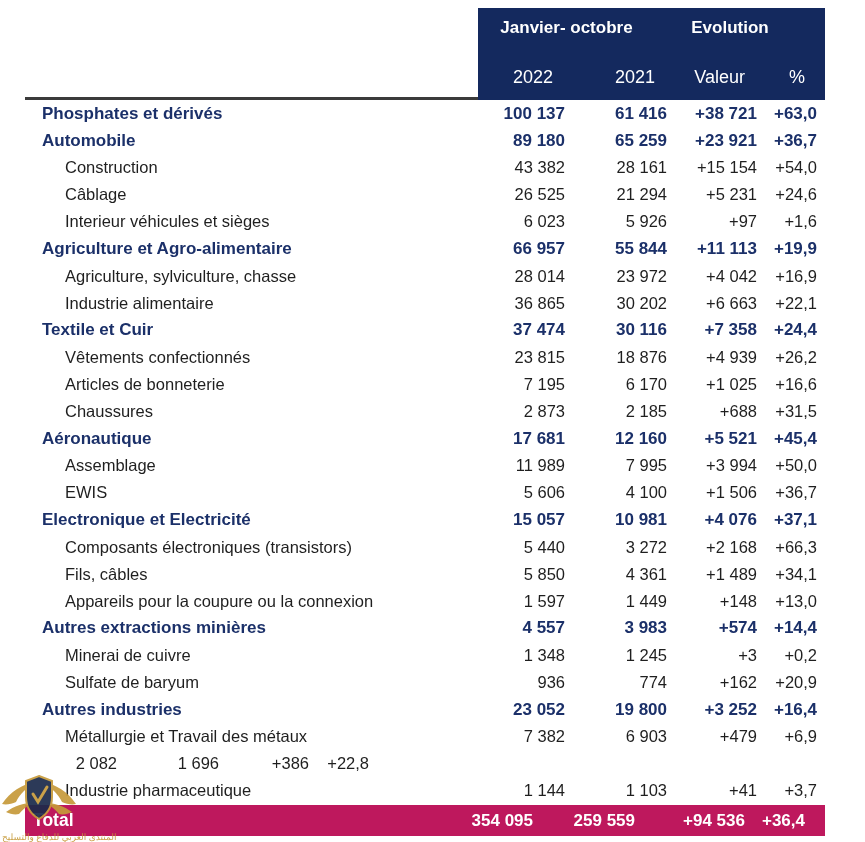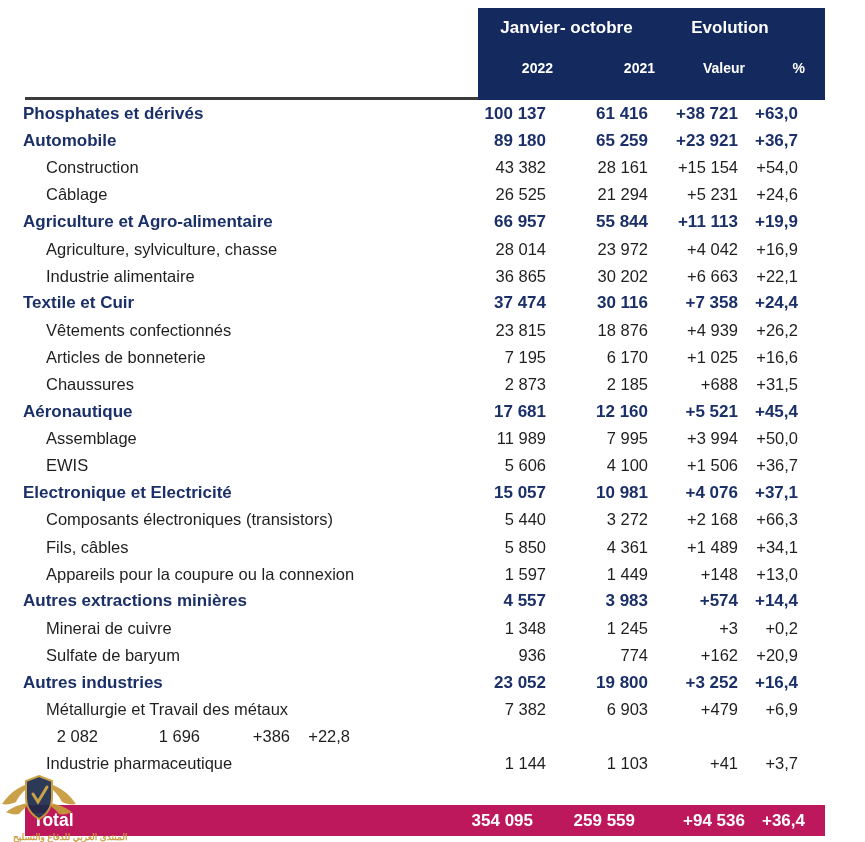--- a/index.html
+++ b/index.html
@@ -18,28 +18,28 @@
     left: 478px;
     top: 8px;
     width: 347px;
     height: 92px;
     background: #14295e;
     color: #ffffff;
     display: flex;
     flex-direction: column;
     justify-content: space-between;
     box-sizing: border-box;
-    padding: 10px 20px 24px 0;
+    padding: 10px 20px 12px 0;
   }
   .header-groups { display: flex; align-items: center; }
   .hgroup { font-weight: bold; font-size: 17px; text-align: center; }
   .hgroup.g1 { width: 177px; }
   .hgroup.g2 { width: 150px; }
   .header-cols { display: flex; align-items: center; }
-  .hcol { font-weight: bold; font-size: 14px; text-align: right; }
+  .hcol { font-weight: normal; font-size: 18px; text-align: right; }
   .hcol.c1 { width: 75px; }
   .hcol.c2 { width: 102px; }
   .hcol.c3 { width: 90px; }
   .hcol.c4 { width: 60px; }
 
   
   .head-rule {
     position: absolute;
     left: 25px;
     top: 97px;
@@ -52,21 +52,21 @@
   .tbody {
     position: absolute;
     left: 0;
     top: 100px;
     width: 865px;
   }
   .trow {
     display: flex;
     align-items: center;
     height: 27.1px;
-    padding-left: 23px;
+    padding-left: 42px;
     box-sizing: border-box;
   }
   .trow .lbl {
     width: 448px;
     font-size: 16.5px;
     color: #1f1f1f;
     white-space: nowrap;
     overflow: hidden;
     box-sizing: border-box;
     padding-left: 23px;
@@ -117,23 +117,23 @@
     left: 0;
     bottom: 0;
     width: 110px;
     opacity: 0.92;
     pointer-events: none;
     text-align: left;
   }
   .watermark .caption {
     font-size: 9px;
     color: #c69a3a;
-    font-weight: bold;
+    font-weight: normal;
     white-space: nowrap;
-    margin-left: 13px;
+    margin-left: 2px;
   }
 </style>
 </head>
 <body>
 
 <div class="page">
 
   <div class="header-block">
     <div class="header-groups">
       <div class="hgroup g1">Janvier- octobre</div>
@@ -175,20 +175,27 @@
     </div>
 
     <div class="trow">
       <div class="lbl">Câblage</div>
       <div class="num n1">26 525</div>
       <div class="num n2">21 294</div>
       <div class="num n3">+5 231</div>
       <div class="num n4">+24,6</div>
     </div>
 
+    <div class="trow">
+      <div class="lbl">Interieur véhicules et sièges</div>
+      <div class="num n1">6 023</div>
+      <div class="num n2">5 926</div>
+      <div class="num n3">+97</div>
+      <div class="num n4">+1,6</div>
+    </div>
 
     <div class="trow category">
       <div class="lbl">Agriculture et Agro-alimentaire</div>
       <div class="num n1">66 957</div>
       <div class="num n2">55 844</div>
       <div class="num n3">+11 113</div>
       <div class="num n4">+19,9</div>
     </div>
 
     <div class="trow">

